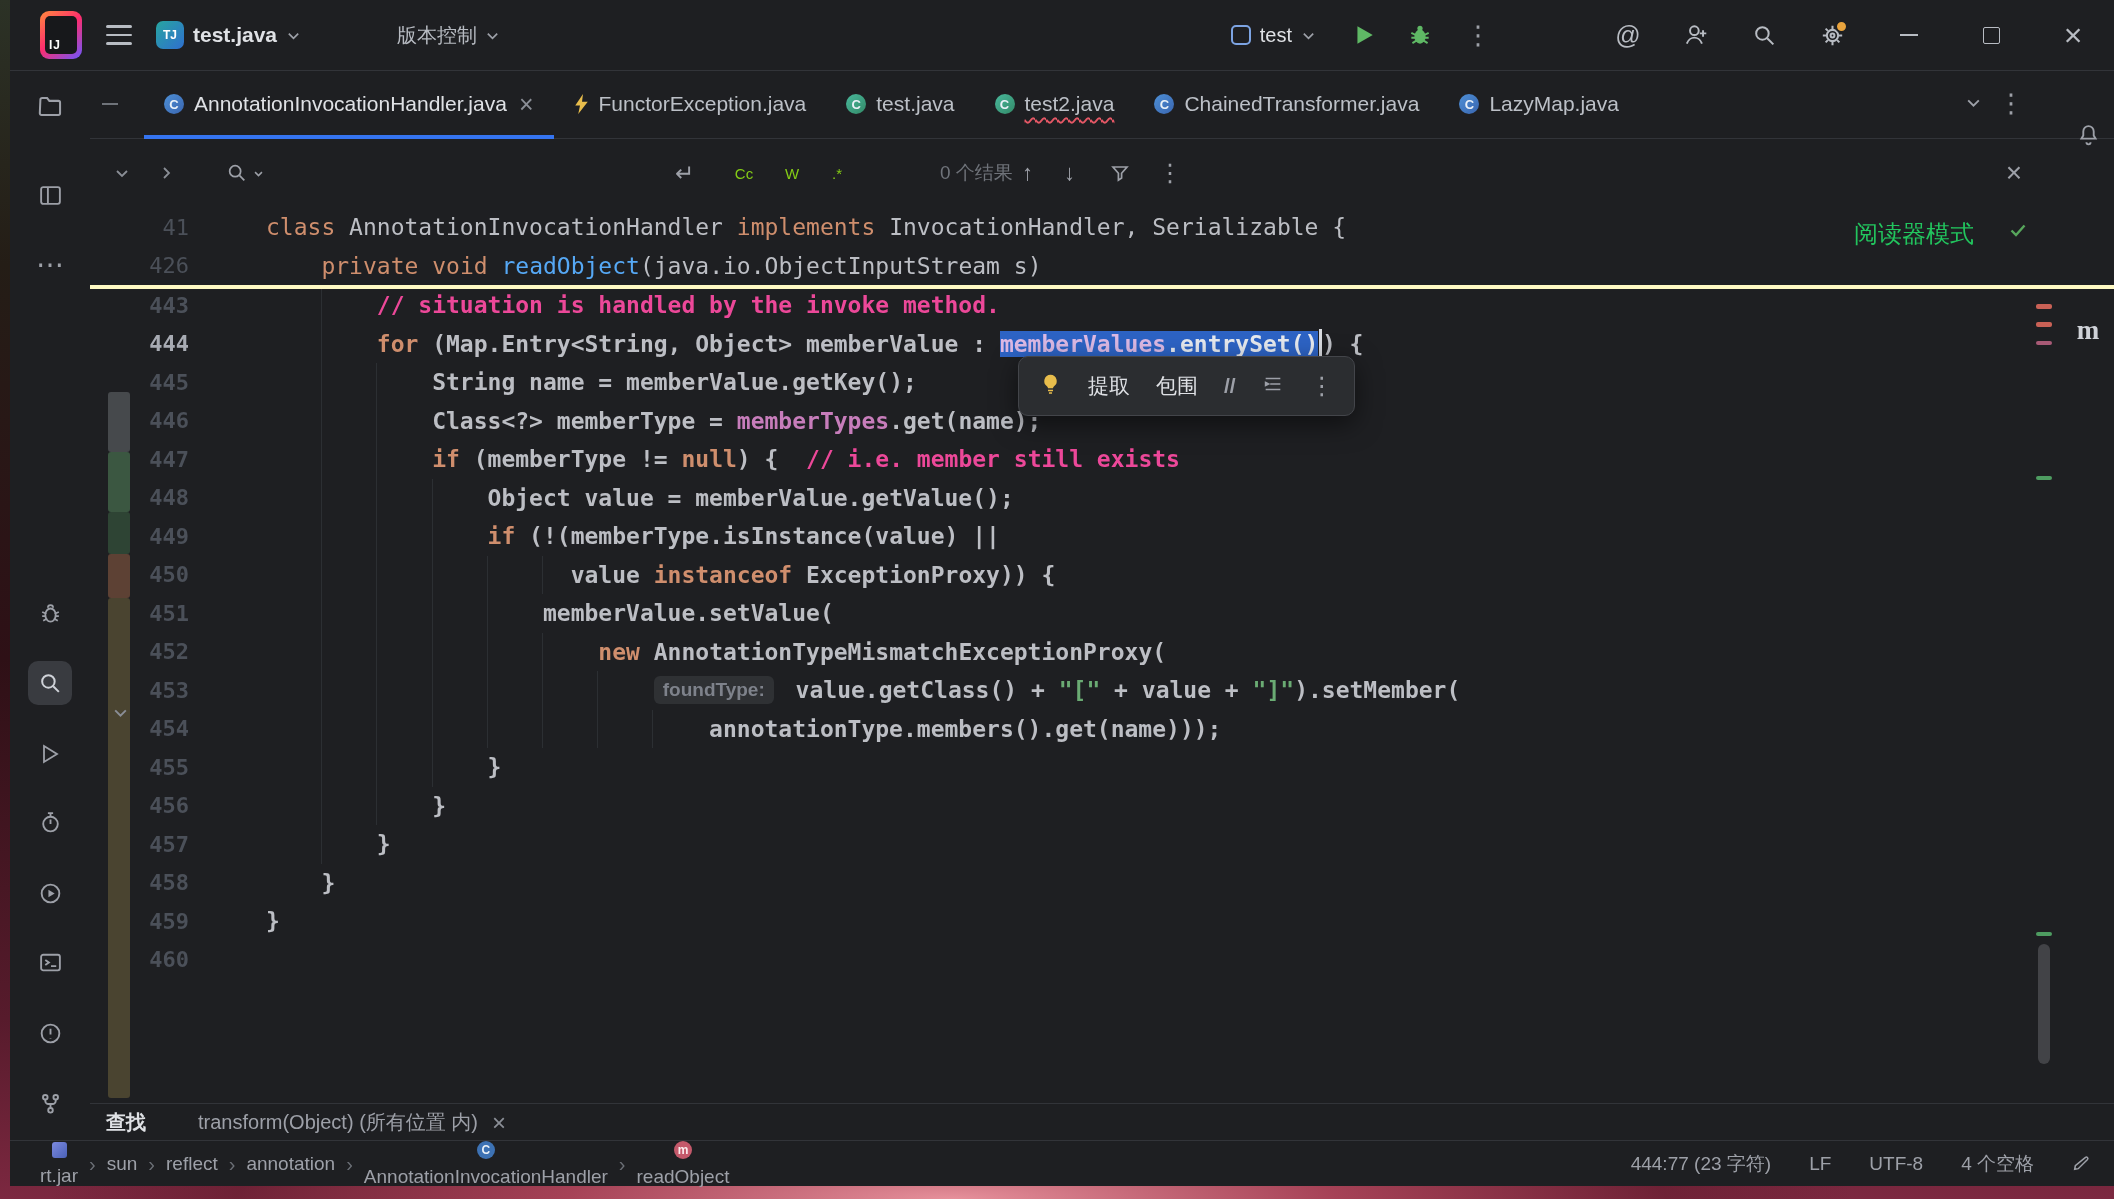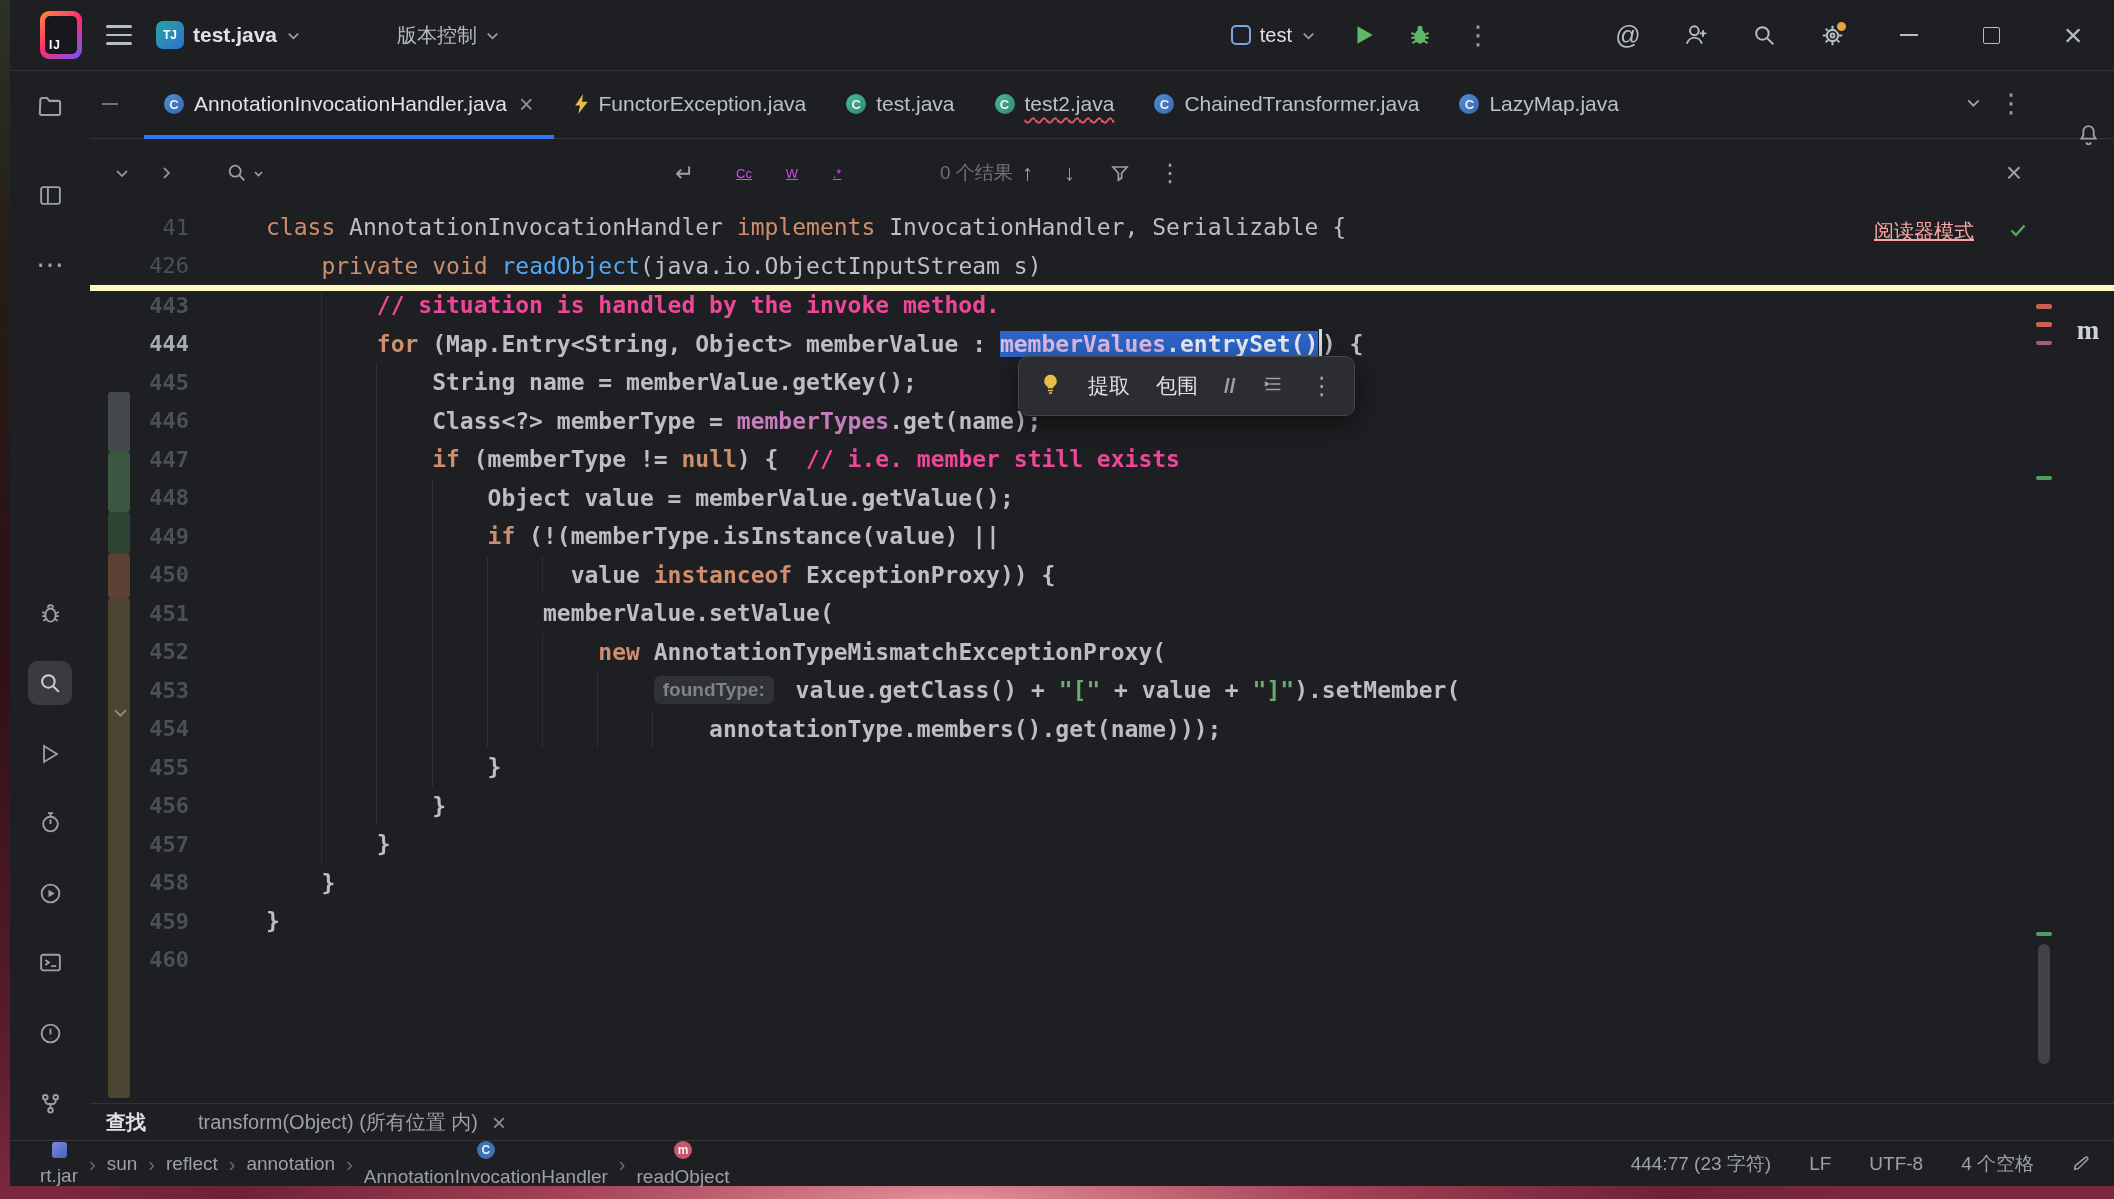--- a/index.html
+++ b/index.html
@@ -49,54 +49,54 @@
   .cb{background:linear-gradient(135deg,#4d8fd6,#3a66b0);}
   .cg{background:linear-gradient(135deg,#49b89c,#338a68);}
   .tab-close{color:#8a8e96;font-size:25px;margin-left:2px;line-height:1;}
   .lbl-err{text-decoration:underline wavy #e55765;text-decoration-thickness:1.5px;text-underline-offset:6px;}
   .tabbar-chevron{position:absolute;right:132px;top:24px;color:#9da0a8;}
   .tabbar-kebab{position:absolute;right:90px;top:18px;font-size:26px;color:#9da0a8;}
 
   
   .searchbar{position:absolute;left:80px;top:138px;right:0;height:70px;border-bottom:1px solid #323439;}
   .sb-abs{position:absolute;top:50%;transform:translateY(-50%);display:flex;align-items:center;color:#9da0a8;}
-  .toggle{width:42px;height:32px;border-radius:6px;display:flex;align-items:center;justify-content:center;font-size:13px;color:#d946ef;text-decoration:underline;}
+  .toggle{width:42px;height:32px;border-radius:6px;display:flex;align-items:center;justify-content:center;font-size:15px;color:#84cc16;}
   .results{color:#6f737a;font-size:19px;}
   .arrow-btn{font-size:22px;color:#9da0a8;}
   .sb-close{font-size:28px;color:#9da0a8;}
 
   
   .sidebar{position:absolute;left:0;top:70px;width:80px;bottom:46px;}
   .tool{position:absolute;left:50%;transform:translateX(-50%);width:44px;height:44px;border-radius:10px;display:flex;align-items:center;justify-content:center;color:#9da0a8;}
   .tool.active{background:#393b40;color:#cfd2d8;}
   .tool-more{font-size:28px;}
 
   
   .editor{position:absolute;left:80px;top:208px;right:0;height:895px;}
   .gmarks{position:absolute;left:18px;top:0;bottom:0;width:22px;}
   .gmark{position:absolute;left:0;width:22px;border-radius:3px;}
-  .sticky{position:absolute;left:0;right:0;top:0;background:#1e1f22;border-bottom:6px solid #fef9c3;z-index:3;}
+  .sticky{position:absolute;left:0;right:0;top:0;background:#1e1f22;border-bottom:4px solid #fef9c3;z-index:3;}
   .lines{position:absolute;left:0;right:0;top:78px;z-index:1;font-weight:bold;}
   .code-line{display:flex;height:38.5px;align-items:center;font-family:"DejaVu Sans Mono",monospace;font-size:23px;color:#bcbec4;}
   .ln{width:99px;text-align:right;color:#4b5059;font-size:22px;flex:none;}
   .code-line.current .ln{color:#a8abb3;}
   .code{margin-left:77px;position:relative;white-space:pre;height:100%;display:flex;align-items:center;}
   .guide{position:absolute;top:0;bottom:0;width:1px;background:#2c2f33;}
   .s-kw{color:#cf8e6d;}
   .s-pl{color:#bcbec4;}
   .s-cm{color:#ec4899;}
   .s-st{color:#6aab73;}
   .s-mt{color:#56a8f5;}
   .s-fd{color:#c77dbb;}
   .s-sel{background:#2d63c4;}
   .s-sel.s-fd{color:#dcb9e4;}
   .s-sel.s-pl{color:#e6e9ee;}
   .s-caret{display:inline-block;width:2.5px;height:30px;background:#d8dadf;vertical-align:middle;margin-left:1px;}
   .s-hint{background:#2f3134;color:#7e828b;border-radius:6px;padding:3px 9px;font-family:"Liberation Sans",sans-serif;font-size:19px;margin-right:8px;}
-  .reader{position:absolute;top:10px;right:140px;color:#fca5a5;font-size:20px;z-index:4;text-decoration:underline;}
+  .reader{position:absolute;top:10px;right:140px;color:#22c55e;font-size:24px;z-index:4;}
   .inspect-check{position:absolute;top:12px;right:86px;z-index:4;color:#57a65c;}
   .fold-chev{position:absolute;left:22px;top:496px;color:#8a8e96;z-index:2;}
   .popup{position:absolute;left:928px;top:148px;height:58px;background:#2b2d30;border:1px solid #43454a;border-radius:10px;
     display:flex;align-items:center;gap:26px;padding:0 20px;z-index:6;box-shadow:0 8px 26px rgba(0,0,0,.5);font-size:21px;color:#dfe1e5;}
   .p-dim{color:#9da0a8;font-weight:600;}
   .p-kebab{font-size:24px;color:#9da0a8;}
   .stripe{position:absolute;right:60px;top:0;bottom:0;width:20px;z-index:5;}
   .smark{position:absolute;left:2px;width:16px;border-radius:2px;}
   .sthumb{position:absolute;left:4px;width:12px;border-radius:6px;background:rgba(160,163,170,.28);}
 

